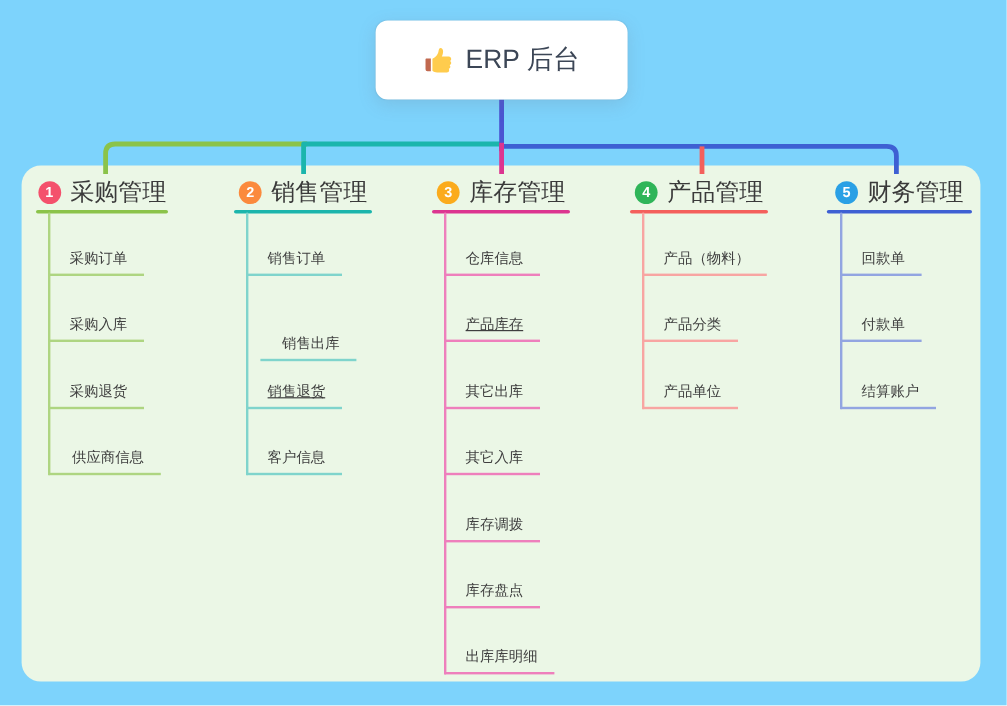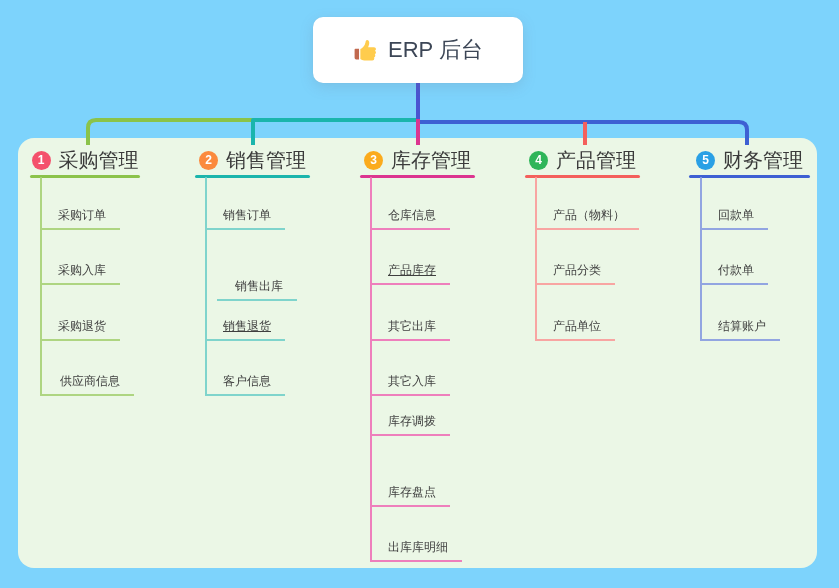--- a/index.html
+++ b/index.html
@@ -137,21 +137,21 @@
     </div>
 
     <div class="child-node" style="left: 10px; top: 177.8px; border-bottom-color: rgb(238, 127, 188);">
       <span>其它出库</span>
     </div>
 
     <div class="child-node" style="left: 10px; top: 233.2px; border-bottom-color: rgb(238, 127, 188);">
       <span>其它入库</span>
     </div>
 
-    <div class="child-node" style="left: 10px; top: 273px; border-bottom-color: rgb(238, 127, 188);">
+    <div class="child-node" style="left: 10px; top: 289px; border-bottom-color: rgb(238, 127, 188);">
       <span>库存调拨</span>
     </div>
 
     <div class="child-node" style="left: 10px; top: 344px; border-bottom-color: rgb(238, 127, 188);">
       <span>库存盘点</span>
     </div>
 
     <div class="child-node" style="left: 10px; top: 399.4px; border-bottom-color: rgb(238, 127, 188);">
       <span>出库库明细</span>
     </div>

